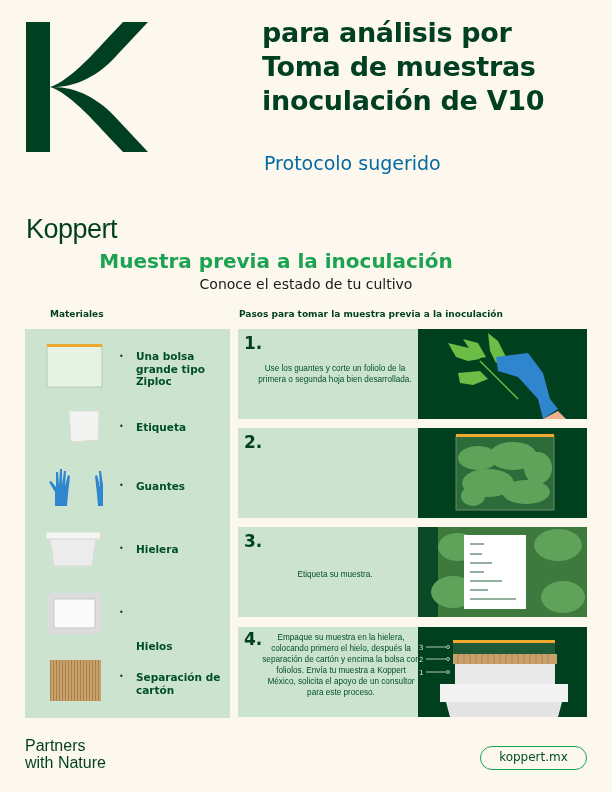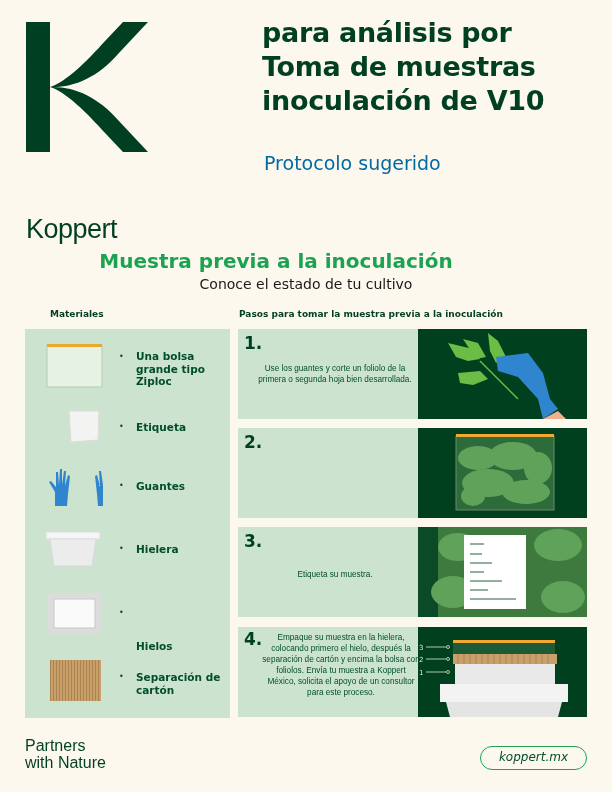--- a/index.html
+++ b/index.html
@@ -27,21 +27,21 @@
   .mat-text { position: absolute; left: 111px; width: 92px; font-size: 10.5px; font-weight: bold; color: #014d2c; line-height: 12.5px; }
 
   
   .step { position: absolute; left: 238px; width: 349px; height: 90px; background: #cce4cf; }
   .step-num { position: absolute; left: 6px; top: 4px; font-size: 17px; font-weight: bold; color: #013f22; }
   .step-text { position: absolute; left: 14px; width: 166px; text-align: center; font-family: "Liberation Sans", sans-serif; font-size: 8.2px; line-height: 11px; color: #014d2c; }
   .step-img { position: absolute; left: 180px; top: 0; width: 169px; height: 90px; background: #00401f; overflow: hidden; }
 
   
   .footer-tag { left: 25px; top: 737px; font-family: "Liberation Sans", sans-serif; font-size: 16px; line-height: 17px; color: #013f22; }
-  .footer-url { left: 480px; top: 746px; width: 107px; height: 24px; border: 1.3px solid #1ba352; border-radius: 12px; text-align: center; line-height: 21px; font-size: 12px; color: #014d2c; font-style: italic; }
+  .footer-url { left: 480px; top: 746px; width: 107px; height: 24px; border: 1.3px solid #1ba352; border-radius: 12px; text-align: center; line-height: 21px; font-size: 12px; color: #014d2c; }
 </style>
 </head>
 <body>
 
 <svg class="abs logo-k" viewBox="0 0 122 130">
   <path d="M0 0 H24 V130 H0 Z" fill="#013f22"></path>
   <path d="M24 65 C40 60 60 40 80 18 L97 0 H122 L92 32 C72 55 48 66 24 65 Z" fill="#013f22"></path>
   <path d="M24 65 C48 64 72 75 92 98 L122 130 H97 L80 112 C60 90 40 70 24 65 Z" fill="#013f22"></path>
   <path d="M0 0 C0 40 10 60 24 65 C10 70 0 90 0 130 Z" fill="#013f22"></path>
 </svg>

